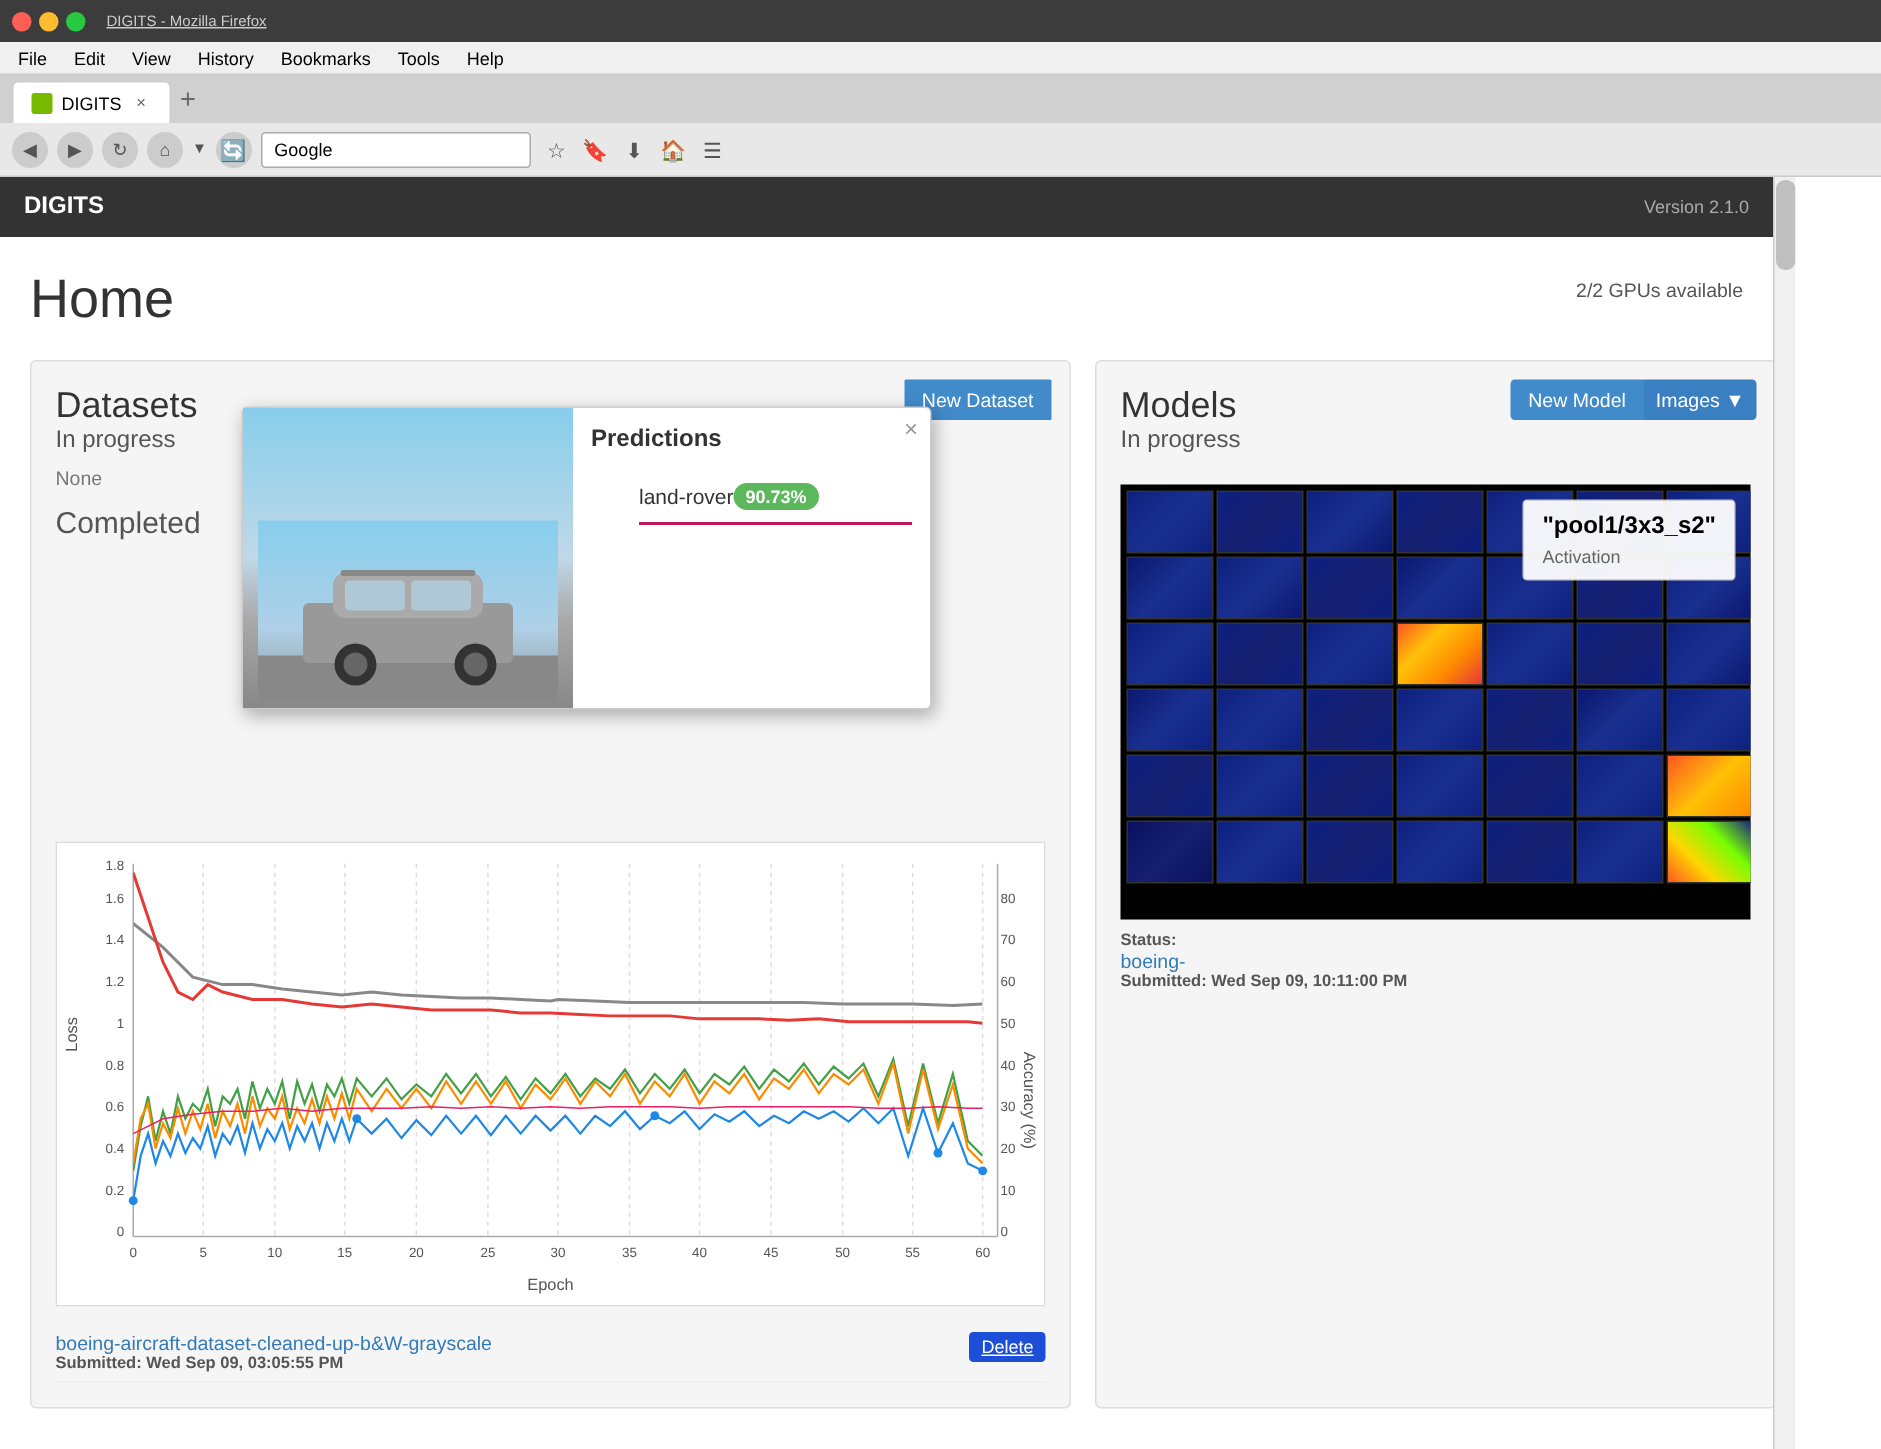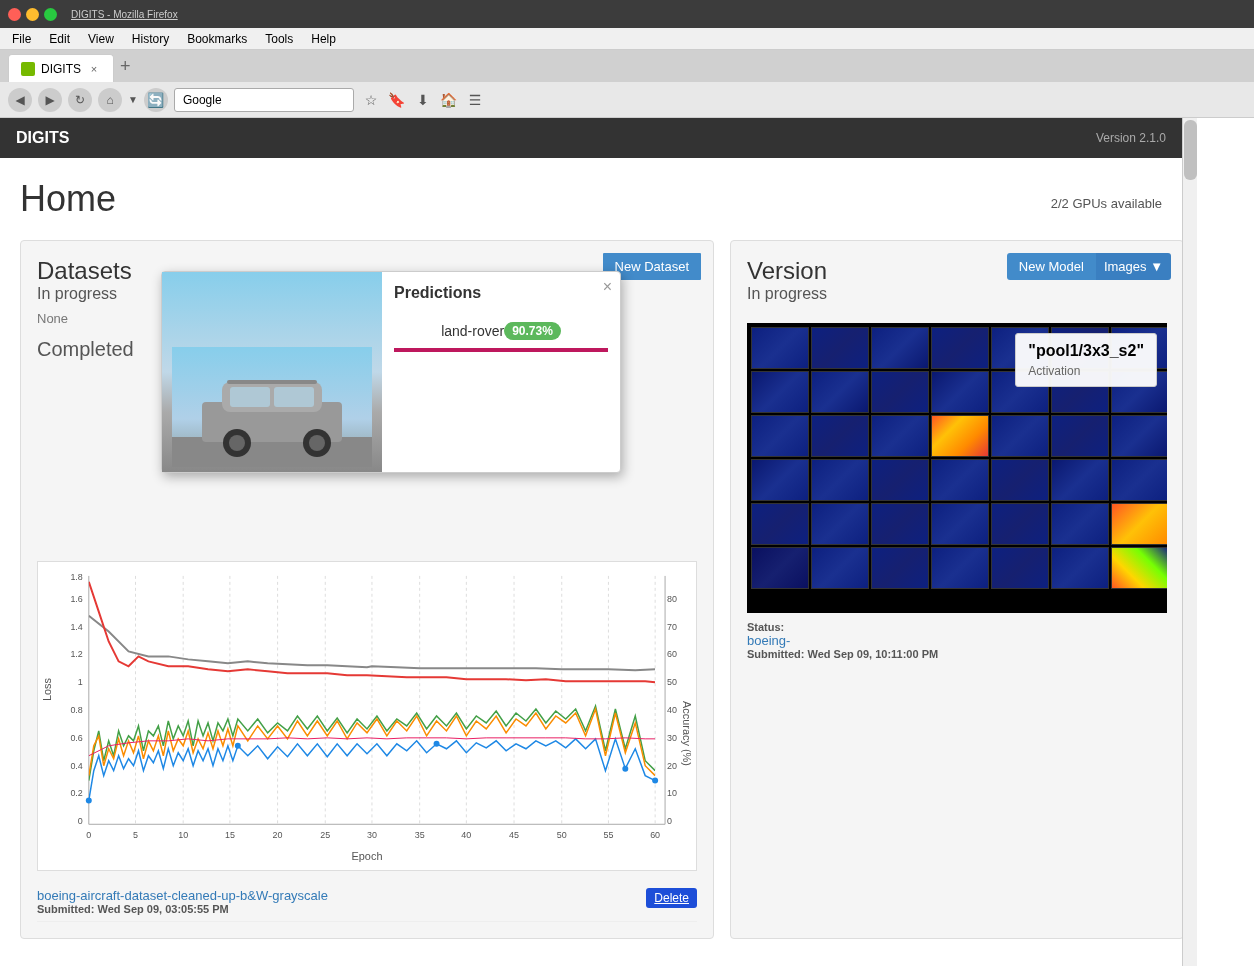--- a/index.html
+++ b/index.html
@@ -120,21 +120,21 @@
     }
 
     .page-content {
       background: #fff;
       padding: 20px 20px 20px 20px;
       min-height: 800px;
     }
 
     .page-title-row {
       display: flex;
-      align-items: center;
+      align-items: flex-start;
       justify-content: space-between;
       margin-bottom: 20px;
     }
     .page-title { font-size: 36px; font-weight: normal; color: #333; }
     .gpu-info { font-size: 13px; color: #555; margin-top: 8px; }
 
     .panel {
       flex: 1;
       background: #f5f5f5;
       border: 1px solid #ddd;
@@ -220,23 +220,24 @@
       justify-content: center;
       overflow: hidden;
       float: left;
     }
     .car-svg { width: 200px; height: 130px; }
     .prediction-content { margin-left: 220px; padding: 12px; }
     .prediction-title { font-size: 16px; color: #333; margin-bottom: 12px; font-weight: bold; }
     .prediction-row {
       display: flex;
       align-items: center;
-      justify-content: center;
+      justify-content: flex-start;
       padding: 8px 0;
-      border-bottom: 4px solid #be185d;
+      border-bottom: 2px solid #be185d;
+      margin-left: 32px;
     }
     .prediction-label { font-size: 14px; color: #333; }
     .prediction-badge {
       background: #555;
       color: #fff;
       padding: 2px 8px;
       border-radius: 10px;
       font-size: 12px;
       font-weight: bold;
     }
@@ -496,21 +497,21 @@
               <div class="dataset-meta">
                 <span>Submitted:</span> <span>Wed Sep 09, 03:05:55 PM</span>
               </div>
             </div>
 
           </div>
         </div>
 
         <div class="right-section">
           <div class="panel" style="position:relative; height: 100%;">
-            <span class="panel-title">Version</span>
+            <span class="panel-title">Models</span>
             <div class="panel-new-btn">
               <div class="btn-group">
                 <button class="btn-blue-dropdown">New Model</button>
                 <button class="btn-dropdown-caret">
                   <span>Images</span> ▼
                 </button>
               </div>
             </div>
             <div class="section-label">In progress</div>
 

